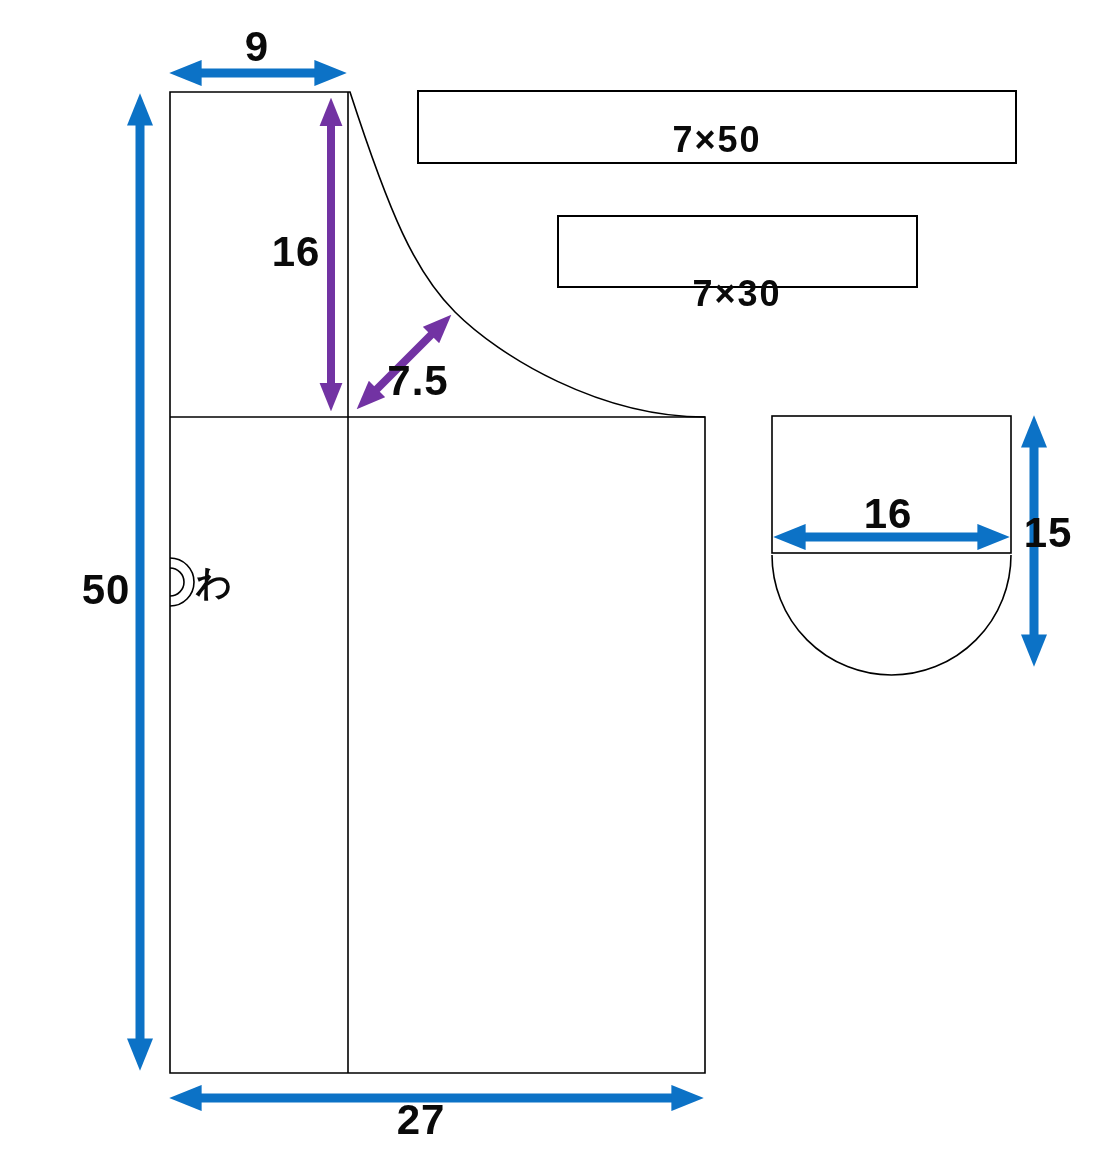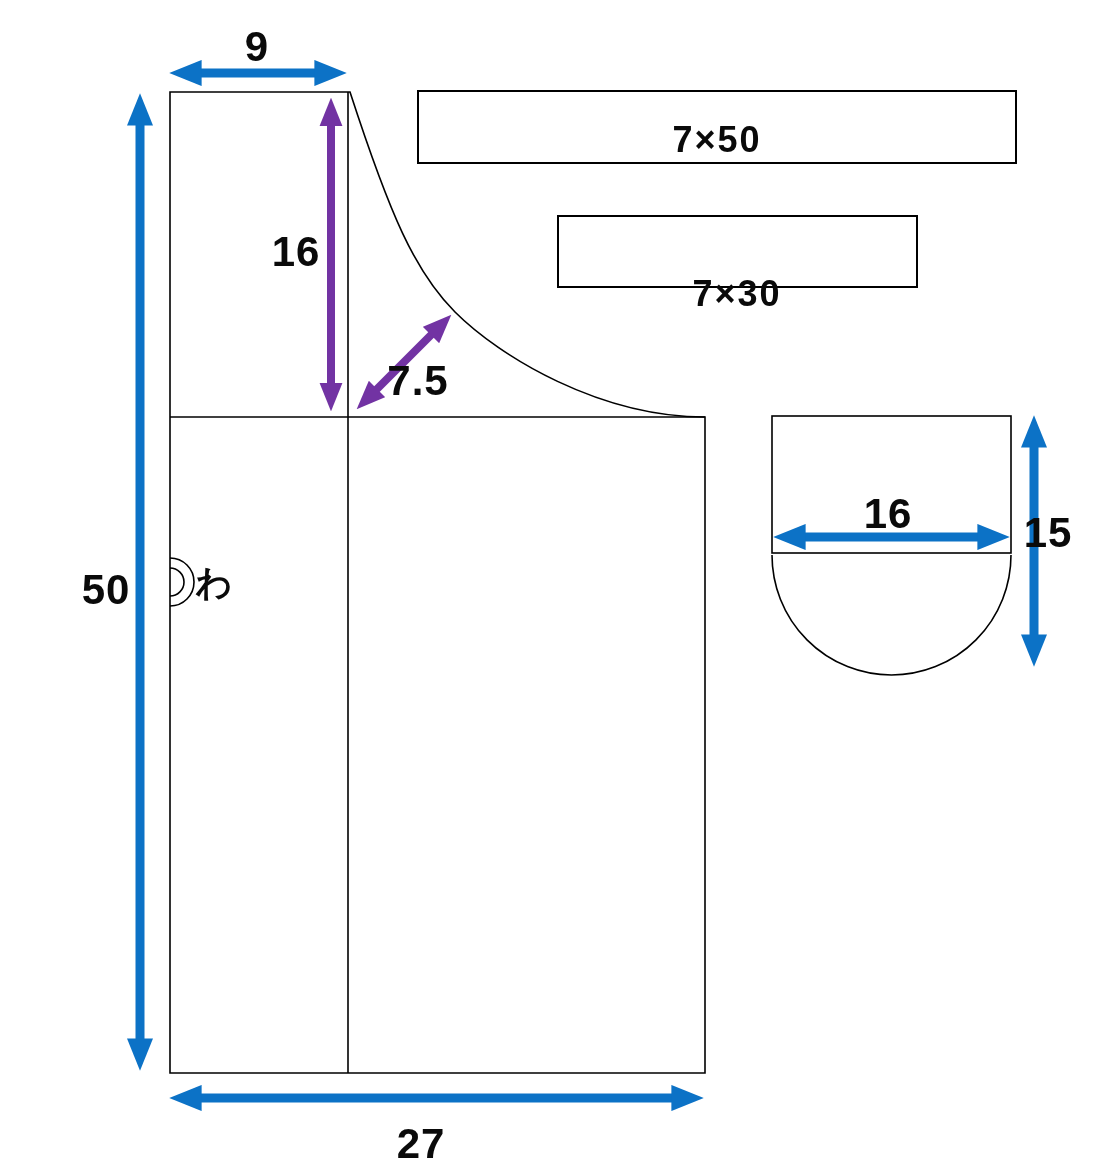--- a/index.html
+++ b/index.html
@@ -83,21 +83,21 @@
   <div class="dim-label num" style="left:257px;top:47px;">9</div>
 
   <div class="dim-label num" style="left:296px;top:252px;">16</div>
 
   <div class="dim-label num" style="left:418px;top:381px;">7.5</div>
 
   <div class="dim-label num" style="left:106px;top:590px;">50</div>
 
   <div class="dim-label fold" style="left:214px;top:583px;">わ</div>
 
-  <div class="dim-label num" style="left:421px;top:1144px;">27</div>
+  <div class="dim-label num" style="left:421px;top:1120px;">27</div>
 
   <div class="dim-label box-label" style="left:717px;top:127px;margin-top:13px;">7×50</div>
 
   <div class="dim-label box-label" style="left:737px;top:251px;margin-top:43px;">7×30</div>
 
   <div class="dim-label num" style="left:888px;top:514px;">16</div>
 
   <div class="dim-label num" style="left:1048px;top:533px;">15</div>
 </div>
 

